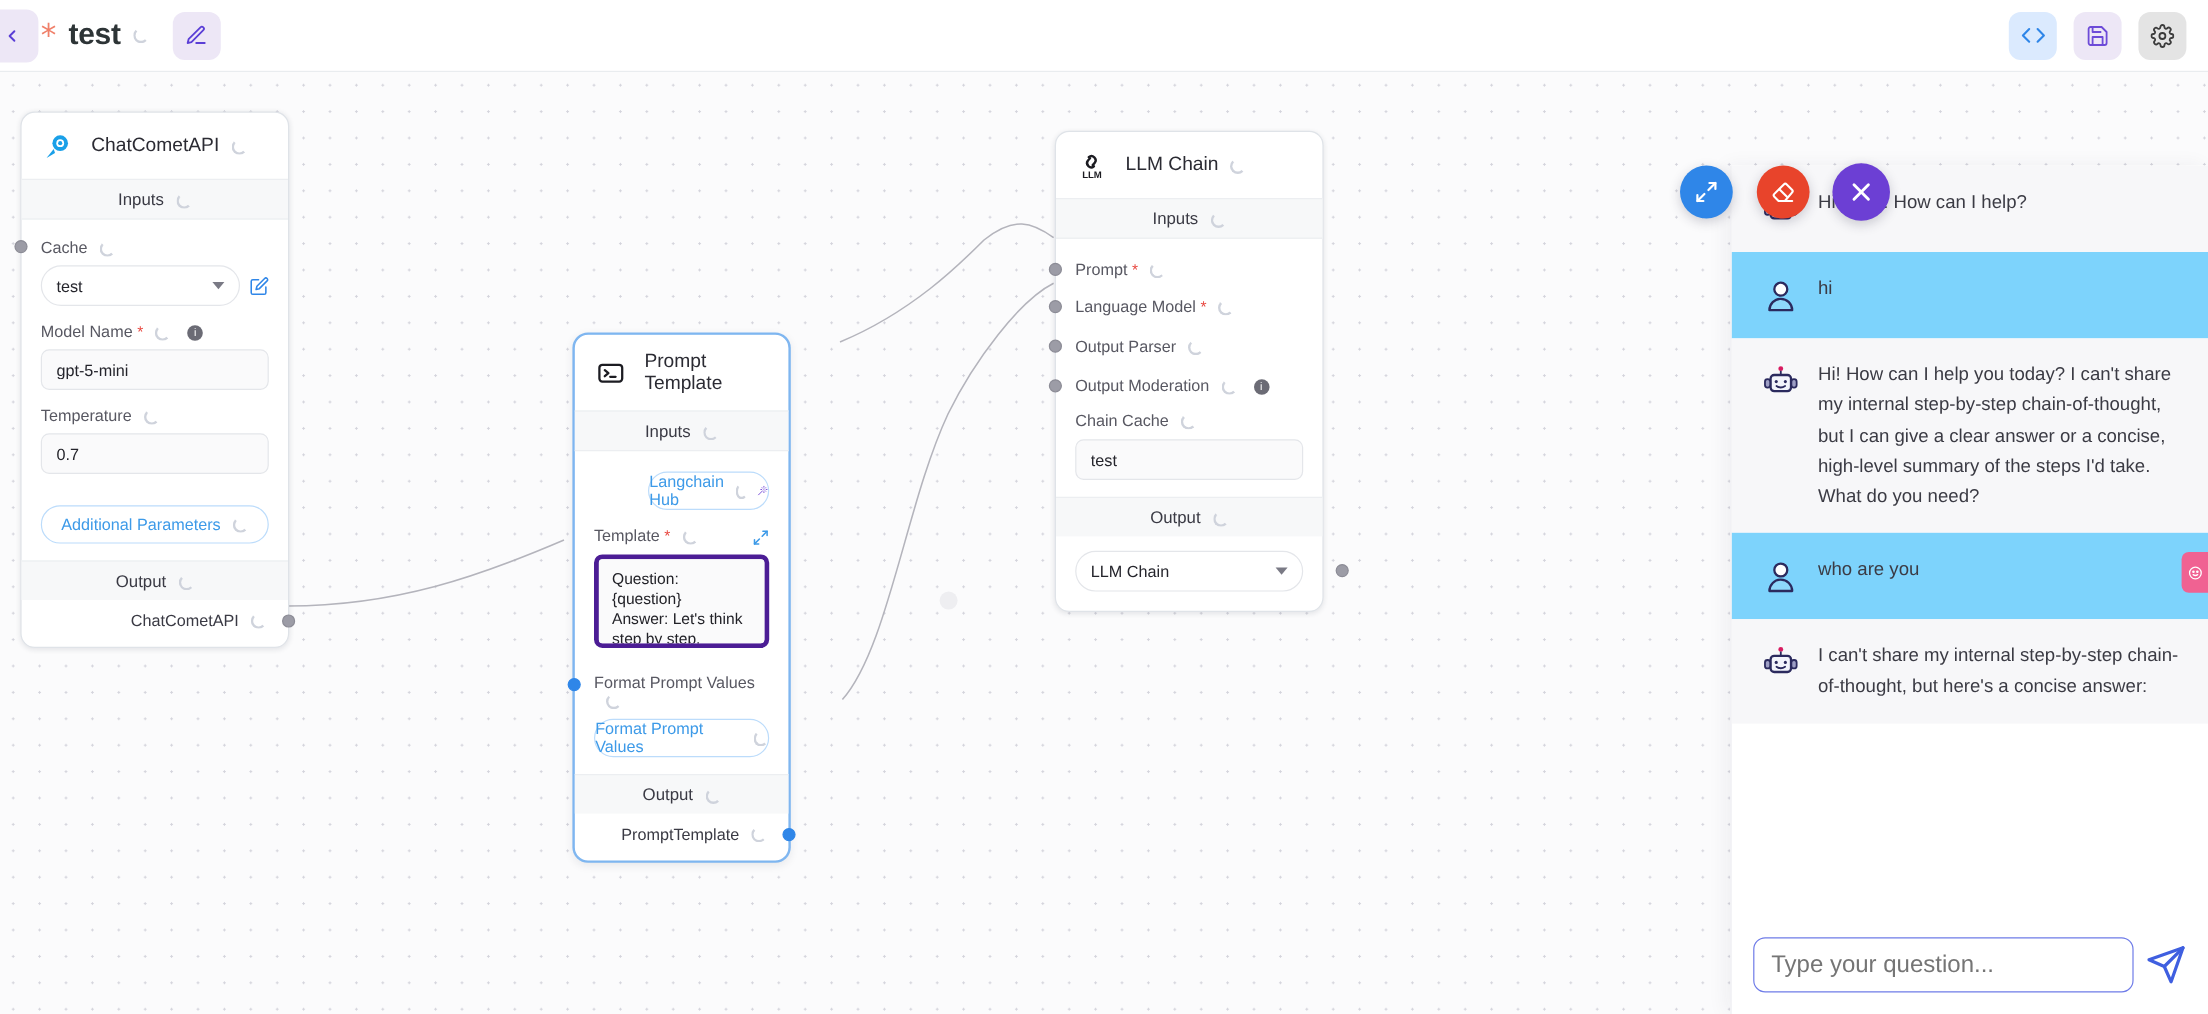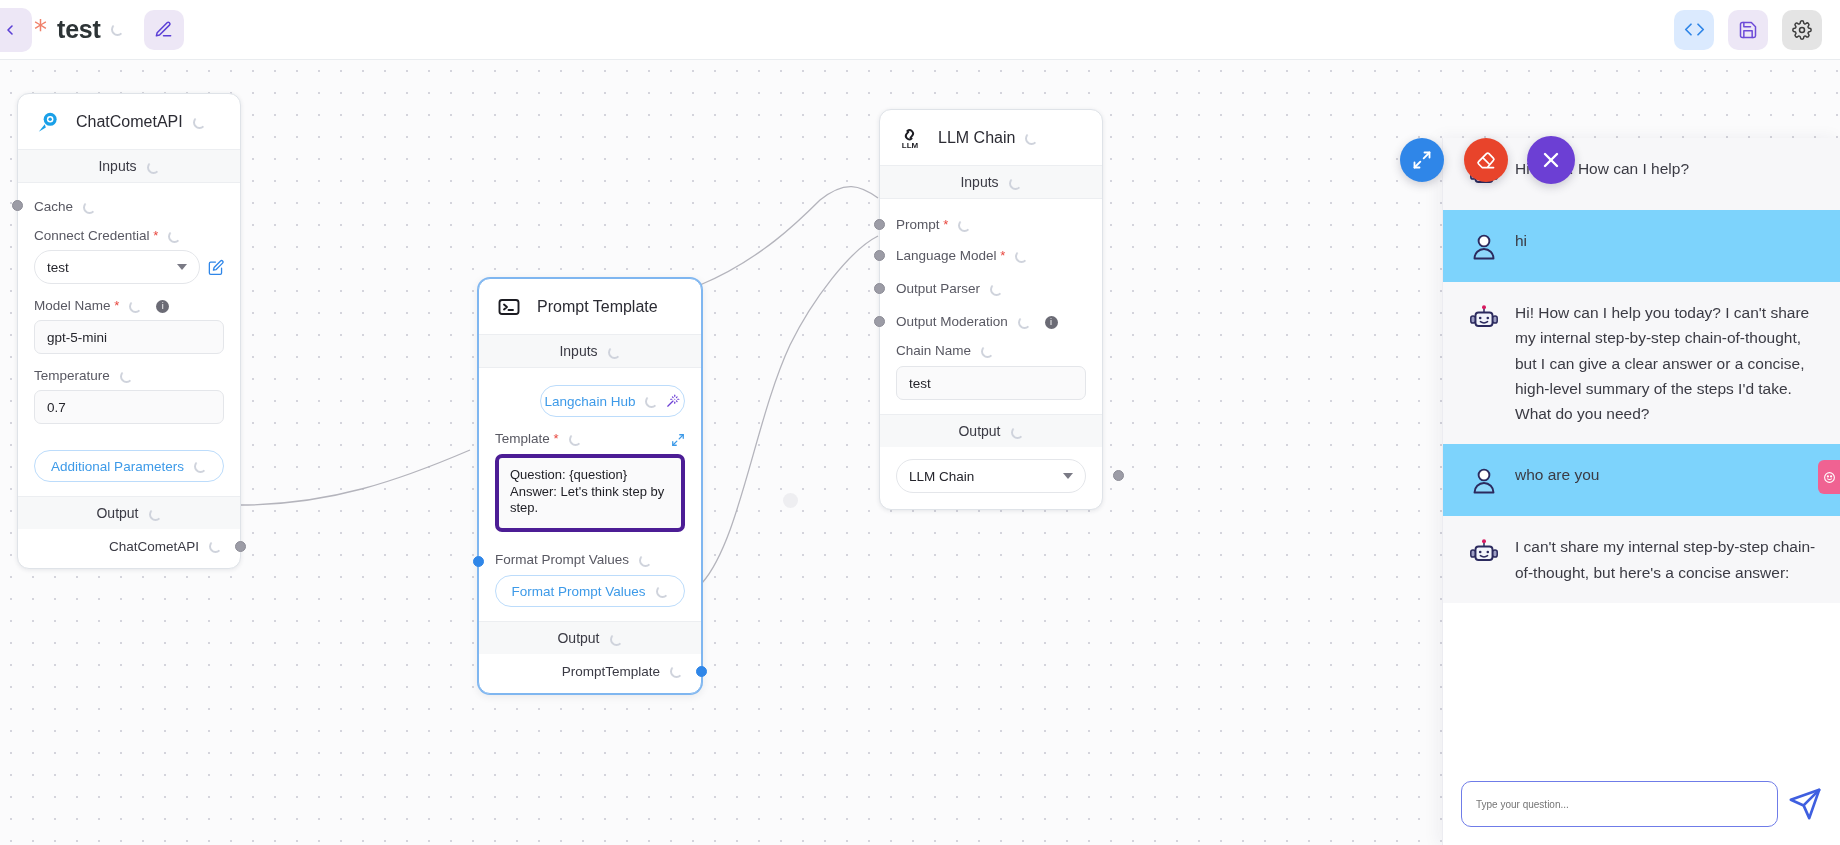--- a/index.html
+++ b/index.html
@@ -110,21 +110,21 @@
   }
   .chat-scroll { flex: 1; overflow: hidden; }
   .msg { display: flex; gap: 14px; padding: 18px 22px 18px 24px; }
   .msg.bot { background: #f7f7f9; }
   .msg.user { background: #7dd3fc; }
   .avatar { width: 34px; height: 34px; flex: 0 0 34px; margin-top: 2px; }
   .msg-text { font-size: 15.5px; line-height: 1.63; color: #3b3b44; }
   .chat-input-wrap { padding: 14px 18px 18px 18px; display: flex; align-items: center; gap: 10px; }
   .chat-input {
     flex: 1; height: 46px; border: 1px solid #6f7ce8; border-radius: 10px;
-    padding: 12px 14px; font-size: 10px; color: #9a9aa6; background: #fff; outline: none;
+    padding: 12px 14px; font-size: 20px; color: #9a9aa6; background: #fff; outline: none;
     font-family: "Liberation Sans", sans-serif;
   }
   .send-btn { width: 34px; height: 34px; color: #3f5fe0; cursor: pointer; flex: 0 0 34px; }
 
   
   .fab { position: absolute; border-radius: 50%; display: flex; align-items: center;
          justify-content: center; cursor: pointer; z-index: 55;
          box-shadow: 0 3px 10px rgba(40,40,70,.22); }
   .fab-expand { width: 44px; height: 44px; background: #2f86e8; top: 78px; left: 1400px; color: #fff; }
   .fab-erase  { width: 44px; height: 44px; background: #e8442b; top: 78px; left: 1464px; color: #fff; }
@@ -205,24 +205,20 @@
       </div>
       <div class="section-bar">
         <span>Inputs</span><span class="spin"></span>
       </div>
 
       <div class="anchor-label" style="padding-top:16px;">
         <div class="port l" style="top:17px;"></div>
         <span class="row-label">Cache</span><span class="spin"></span>
       </div>
 
-      <div class="anchor-label">
-        <span class="row-label">Connect Credential</span>
-        <span class="req">*</span><span class="spin"></span>
-      </div>
       <div class="field" style="margin-top:7px; display:flex; align-items:center; gap:8px;">
         <div class="sel" style="width:172px;">
           <span>test</span>
           <span class="caret"></span>
         </div>
         <svg width="17" height="17" viewBox="0 0 24 24" fill="none" stroke="#2f86e8" stroke-width="1.9" stroke-linecap="round" stroke-linejoin="round">
             <path d="M11 4H4a2 2 0 0 0-2 2v14a2 2 0 0 0 2 2h14a2 2 0 0 0 2-2v-7"></path>
             <path d="M18.5 2.5a2.12 2.12 0 0 1 3 3L12 15l-4 1 1-4Z"></path>
           </svg>
       </div>
@@ -253,21 +249,21 @@
       <div class="section-bar out" style="margin-top:14px;border-top:1px solid #eceef1;">
         <span>Output</span><span class="spin"></span>
       </div>
       <div class="out-row">
         <div class="port r" style="top:12px;"></div>
         <span>ChatCometAPI</span>
           <span class="spin"></span>
       </div>
     </div>
 
-    <div class="node selected" style="left:478px; top:218px; width:224px;">
+    <div class="node selected" style="left:478px; top:218px; width:180px;">
       <div class="node-head">
         <div class="node-icon">
           <svg width="24" height="24" viewBox="0 0 24 24">
             <rect x="2.5" y="5" width="19" height="14" rx="2.5" fill="none" stroke="#1c1c22" stroke-width="1.9"></rect>
             <path d="M7 9.5 L10 12 L7 14.5" fill="none" stroke="#1c1c22" stroke-width="1.9" stroke-linecap="round" stroke-linejoin="round"></path>
             <line x1="11.5" y1="15" x2="16" y2="15" stroke="#1c1c22" stroke-width="1.9" stroke-linecap="round"></line>
           </svg>
         </div>
         <span class="node-title">Prompt Template</span>
       </div>
@@ -362,21 +358,21 @@
         <span class="row-label">Output Parser</span><span class="spin"></span>
       </div>
 
       <div class="anchor-label" style="padding-top:18px;">
         <div class="port l" style="top:20px;"></div>
         <span class="row-label">Output Moderation</span><span class="spin"></span>
         <span style="display:inline-block;width:13px;height:13px;border-radius:50%;background:#6b6b75;color:#fff;font-size:9px;line-height:13px;text-align:center;margin-left:10px;vertical-align:middle;">i</span>
       </div>
 
       <div class="anchor-label">
-        <span class="row-label">Chain Name</span><span class="spin"></span>
+        <span class="row-label">Chain Cache</span><span class="spin"></span>
       </div>
       <div class="field" style="margin-top:8px;">
         <input class="inp" readonly="" value="test" style="">
       </div>
 
       <div class="section-bar out" style="margin-top:14px;border-top:1px solid #eceef1;">
         <span>Output</span><span class="spin"></span>
       </div>
       <div class="field" style="margin:12px 0 16px 0; position:relative;">
         <div class="port r" style="top:11px; right:-22px;"></div>

